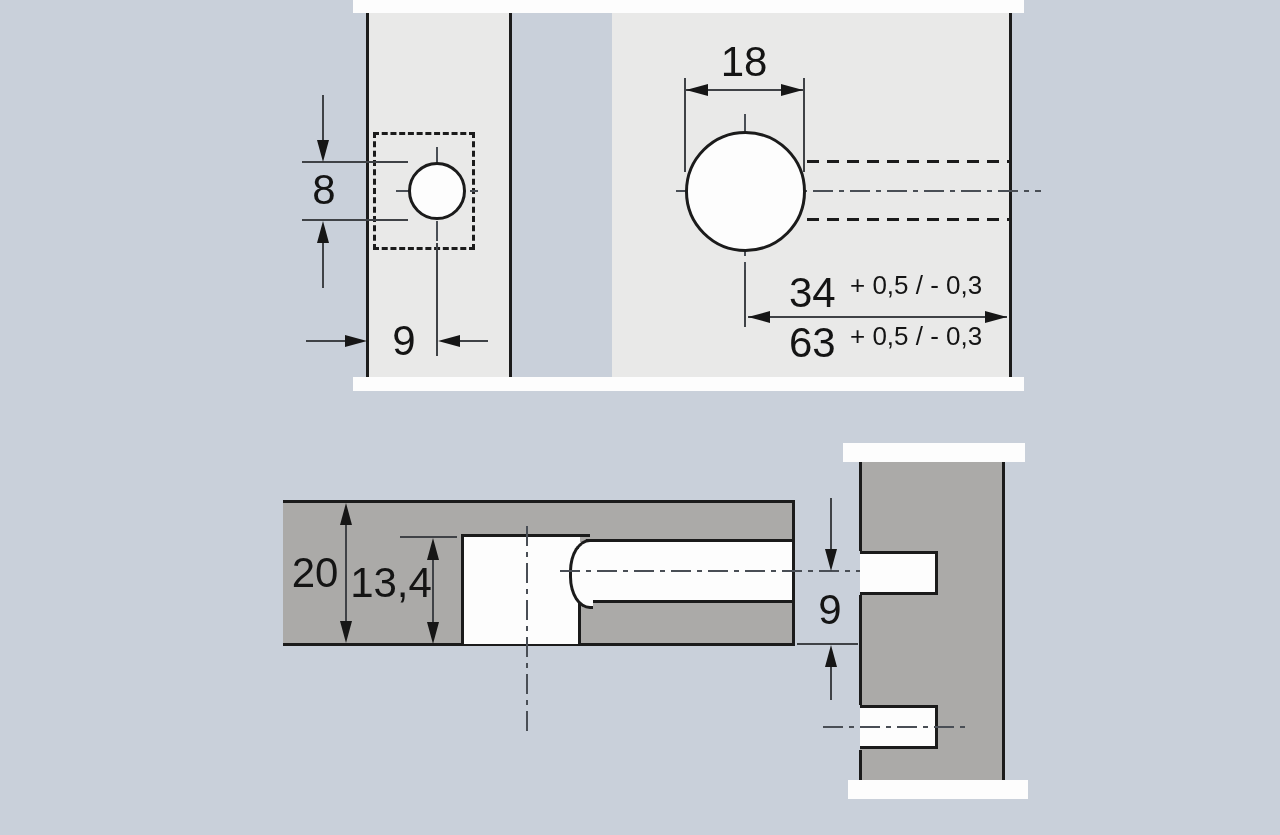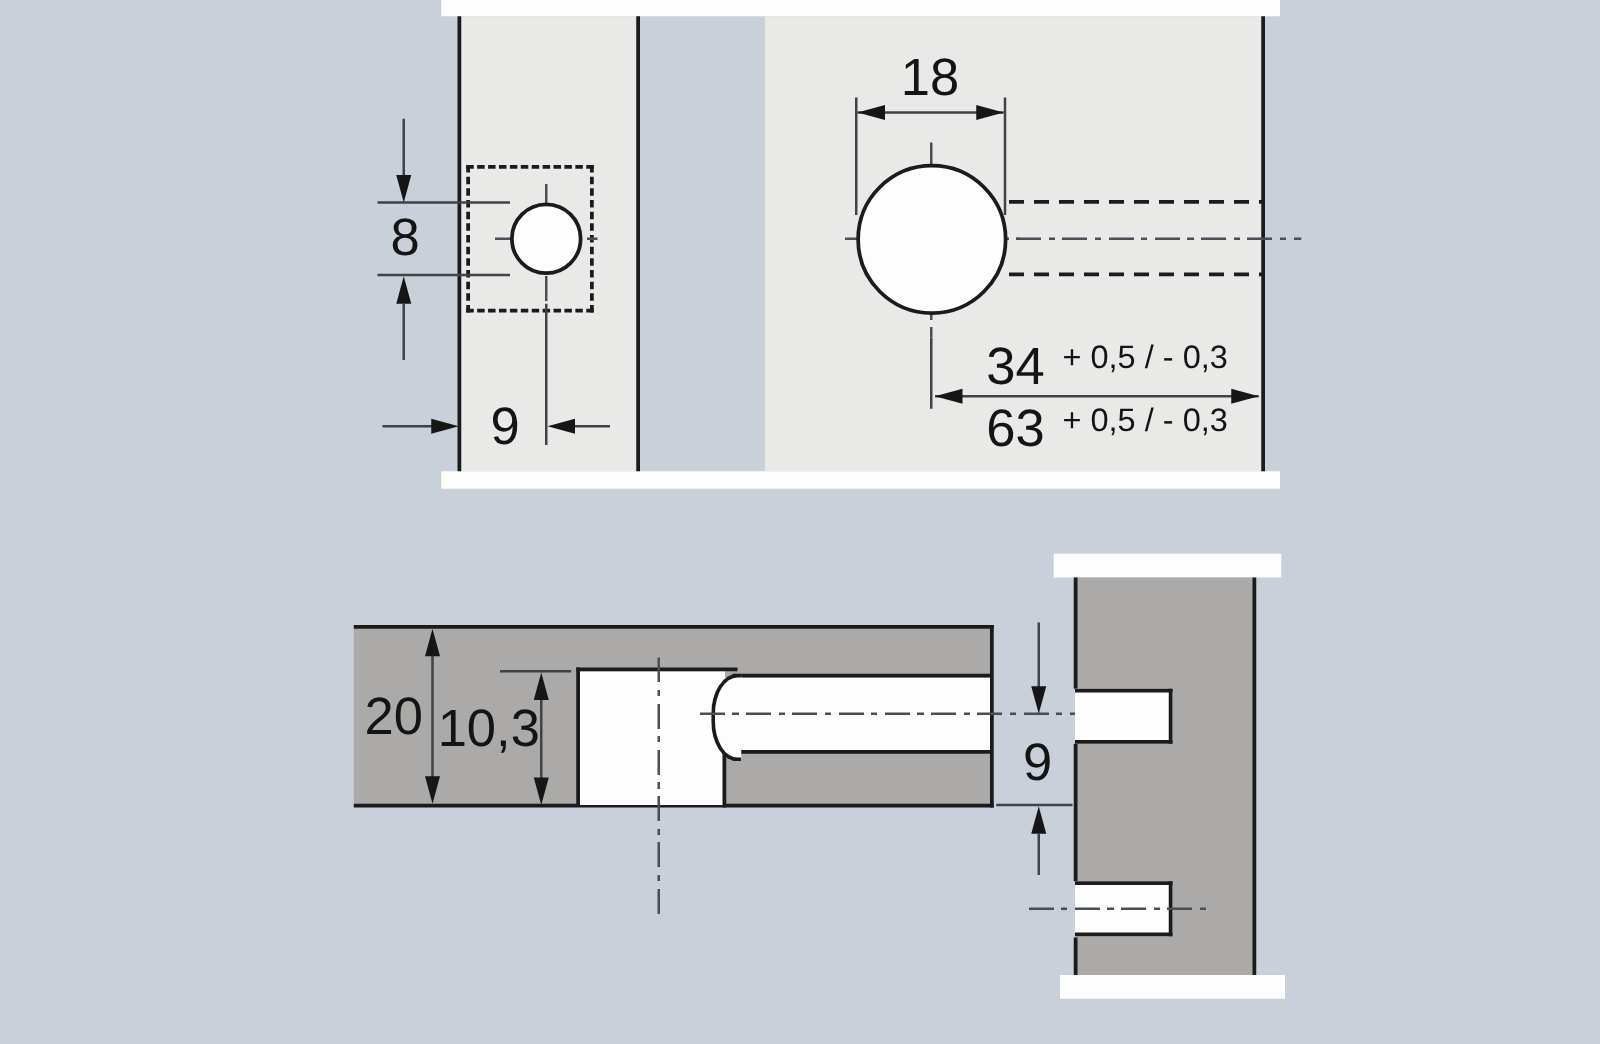--- a/index.html
+++ b/index.html
@@ -120,21 +120,21 @@
 
   <div class="dimv" style="left:345px;top:507px;height:130px;"></div>
   <div class="ar ar-u" style="left:340px;top:503px;"></div>
   <div class="ar ar-d" style="left:340px;top:621px;"></div>
   <div class="num" style="left:290px;top:552px;width:50px;">20</div>
 
   <div class="dimh" style="left:400px;top:536px;width:57px;"></div>
   <div class="dimv" style="left:432px;top:542px;height:98px;"></div>
   <div class="ar ar-u" style="left:427px;top:538px;"></div>
   <div class="ar ar-d" style="left:427px;top:622px;"></div>
-  <div class="num" style="left:346px;top:562px;width:90px;">10,3</div>
+  <div class="num" style="left:346px;top:562px;width:90px;">13,4</div>
 
   <div class="dimv" style="left:830px;top:498px;height:52px;"></div>
   <div class="ar ar-d" style="left:825px;top:549px;"></div>
   <div class="ar ar-u" style="left:825px;top:645px;"></div>
   <div class="dimv" style="left:830px;top:667px;height:33px;"></div>
   <div class="dimh" style="left:797px;top:643px;width:61px;"></div>
   <div class="num" style="left:805px;top:589px;width:50px;">9</div>
 
   <div class="fill-white" style="left:843px;top:443px;width:182px;height:19px;"></div>
   <div class="fill-dark" style="left:860px;top:462px;width:144px;height:318px;"></div>

